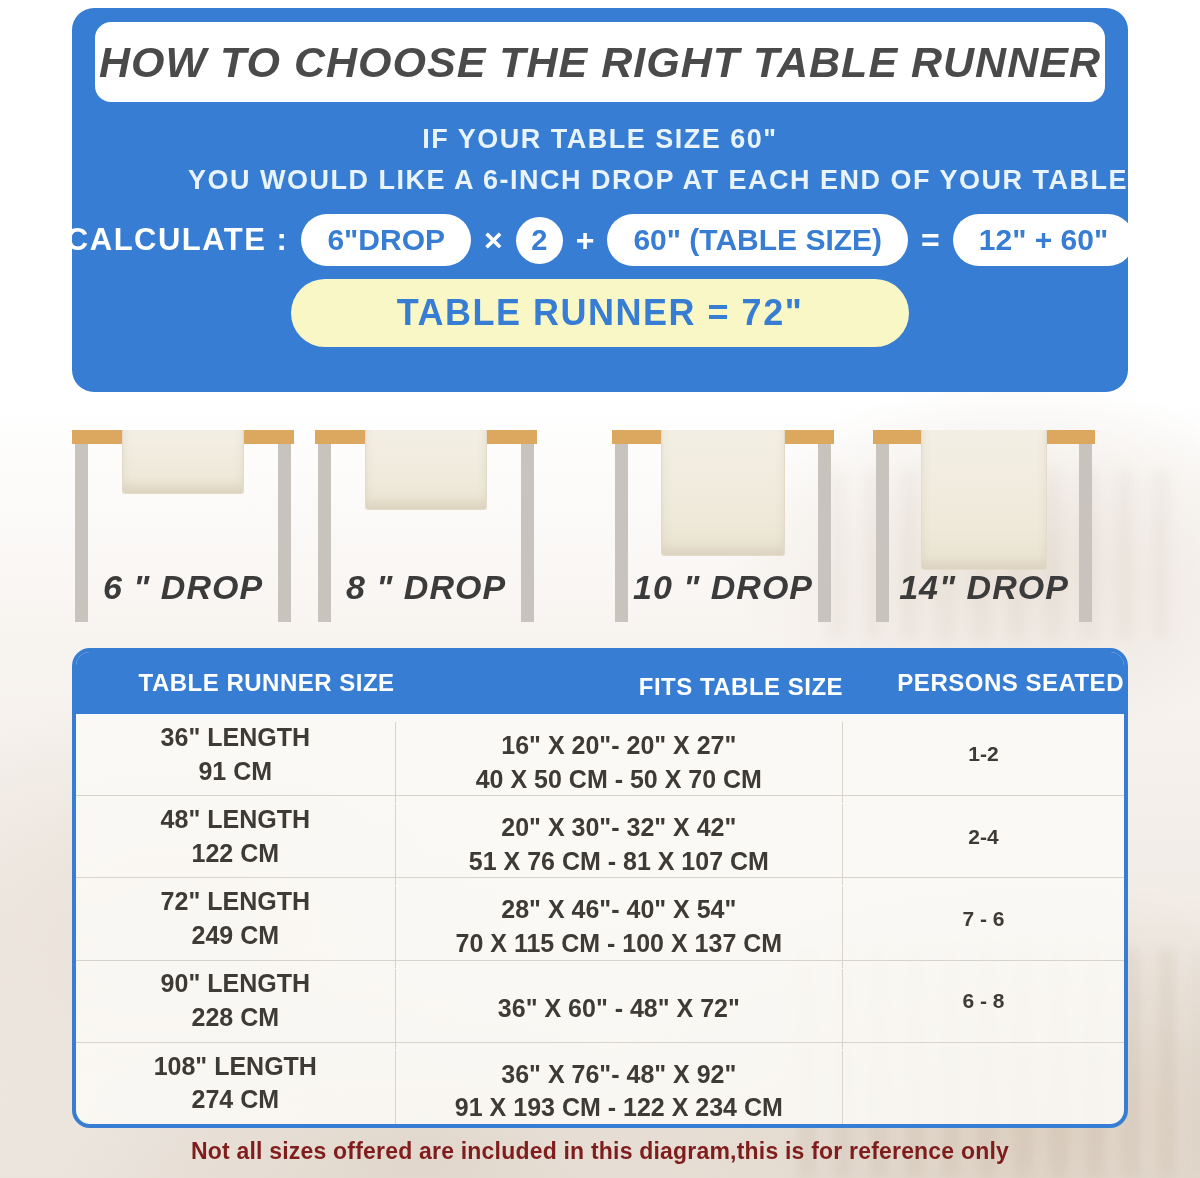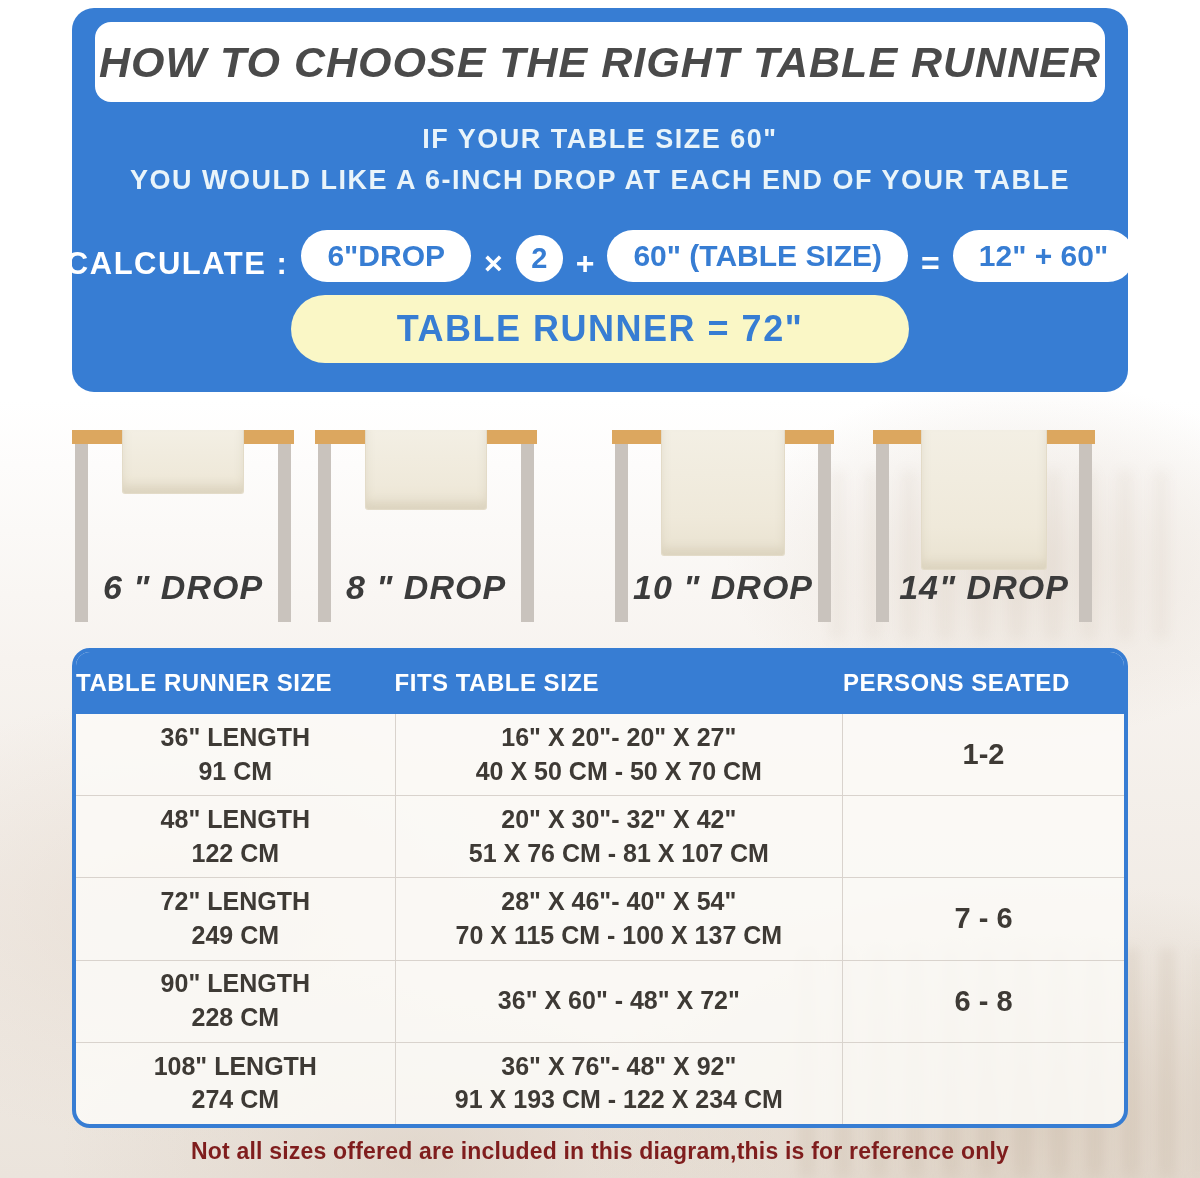--- a/index.html
+++ b/index.html
@@ -49,24 +49,24 @@
     display:flex;align-items:center;justify-content:center;
   }
   .title-box h1{
     font-size:43px;font-weight:bold;font-style:italic;color:var(--title-text);
     letter-spacing:1px;white-space:nowrap;
   }
   .subtitle{
     text-align:center;color:#e9f4fa;font-weight:bold;letter-spacing:1.5px;font-size:27px;
   }
   .sub1{margin-top:22px;}
-  .sub2{margin-top:10px;}
+  .sub2{margin-top:10px;text-align:right;}
   .calc-row{
-    display:flex;align-items:flex-end;justify-content:center;gap:13px;
-    margin-top:34px;color:#fff;font-weight:bold;font-size:30px;
+    display:flex;align-items:center;justify-content:center;gap:13px;
+    margin-top:18px;color:#fff;font-weight:bold;font-size:30px;
   }
   .calc-label{font-size:31px;letter-spacing:1.5px;white-space:nowrap;}
   .pill{
     background:#fff;color:var(--blue);border-radius:30px;padding:9px 26px;
     font-size:30px;font-weight:bold;white-space:nowrap;
   }
   .mult-badge{
     width:47px;height:47px;border-radius:50%;background:#fff;color:var(--blue);
     display:flex;align-items:center;justify-content:center;font-size:29px;font-weight:bold;
     flex:none;
@@ -108,34 +108,34 @@
   
   .size-panel{
     position:absolute;left:72px;top:648px;width:1056px;height:480px;
     border:4px solid var(--blue);border-radius:18px;
     background:rgba(252,250,247,.86);overflow:hidden;
   }
   .panel-header{
     height:62px;background:var(--blue);display:flex;align-items:center;
   }
   .hcell{
-    text-align:left;color:#fff;font-weight:bold;font-size:24px;letter-spacing:.5px;
+    text-align:right;color:#fff;font-weight:bold;font-size:24px;letter-spacing:.5px;
   }
   .c1{width:30.4%;}
-  .c2{width:42.8%;}
+  .c2{width:42.8%;margin-top:8px;}
   .c3{width:26.8%;}
   .panel-body{height:calc(100% - 62px);display:flex;flex-direction:column;}
   .t-row{flex:1;display:flex;}
   .t-row + .t-row{border-top:1px solid var(--line);}
   .t-cell{
     height:100%;display:flex;flex-direction:column;align-items:center;justify-content:center;
     font-size:25px;font-weight:bold;color:var(--body-text);line-height:1.35;text-align:center;
   }
   .t-cell.c2{border-left:1px solid var(--line);border-right:1px solid var(--line);}
-  .t-cell.c3{font-size:29px;}
+  .t-cell.c3{font-size:21px;}
 
   .note{
     position:absolute;top:1138px;left:0;width:100%;text-align:center;
     font-size:23px;font-weight:bold;color:#7f1d1d;letter-spacing:.2px;
   }
 </style>
 </head>
 <body>
 
 <div class="bg-photo"></div>
@@ -221,20 +221,21 @@
 
     <div class="t-row">
       <div class="t-cell c1">
         <span>48" LENGTH</span>
         <span>122 CM</span>
       </div>
       <div class="t-cell c2">
         <span>20" X 30"- 32" X 42"</span>
         <span>51 X 76 CM - 81 X 107 CM</span>
       </div>
+      <div class="t-cell c3">2-4</div>
     </div>
 
     <div class="t-row">
       <div class="t-cell c1">
         <span>72" LENGTH</span>
         <span>249 CM</span>
       </div>
       <div class="t-cell c2">
         <span>28" X 46"- 40" X 54"</span>
         <span>70 X 115 CM - 100 X 137 CM</span>

